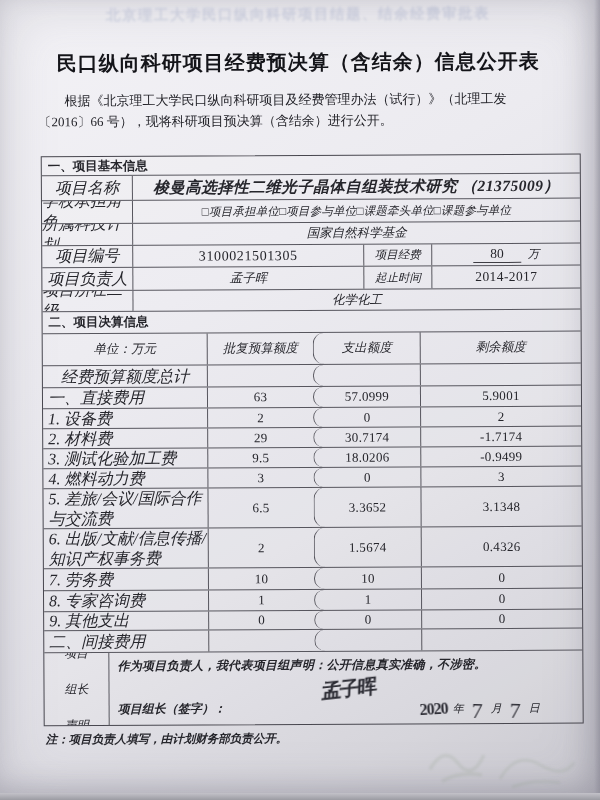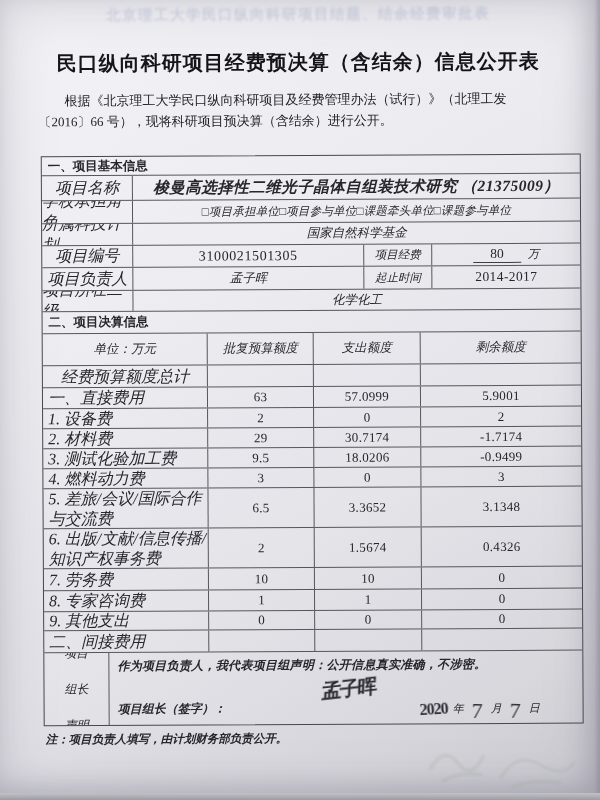--- a/index.html
+++ b/index.html
@@ -47,21 +47,21 @@
   .roleval{font-size:11.5px;letter-spacing:.2px;}
   .midval{font-size:12.5px;}
   .numval{font-size:14px;letter-spacing:.6px;}
   .dateval{font-size:13.5px;letter-spacing:.4px;}
   .amount{border-bottom:1px solid #3e3d44;padding:0 17px;font-size:13.5px;font-style:normal;}
   .unit{margin-left:7px;font-size:11.5px;}
   
   .c1{flex:0 0 164px;font-size:16px;justify-content:flex-start !important;padding-left:5px;text-align:left;line-height:1.25;}
   .c1.center{justify-content:center !important;padding-left:0;text-align:right;}
   .c2{flex:0 0 106px;}
-  .c3{flex:0 0 107px;}
+  .c3{flex:0 0 107px;border-radius:11px;}
   .c4{flex:1 1 auto;}
   .num{font-size:13px;letter-spacing:.3px;}
   .bhead{font-size:12.5px;}
   
   .dleft{flex:0 0 64px;flex-direction:column;justify-content:center;gap:19px;font-size:12px;}
   .dright{flex:1 1 auto;position:relative;display:block !important;}
   .decl-text{position:absolute;top:5px;left:8px;right:6px;font-size:12px;font-weight:600;letter-spacing:.3px;}
   .sign-label{position:absolute;left:8px;bottom:7px;font-size:12px;font-weight:600;}
   .signature{
     position:absolute;left:212px;top:24px;font-size:20px;font-weight:700;color:#2b2b33;

